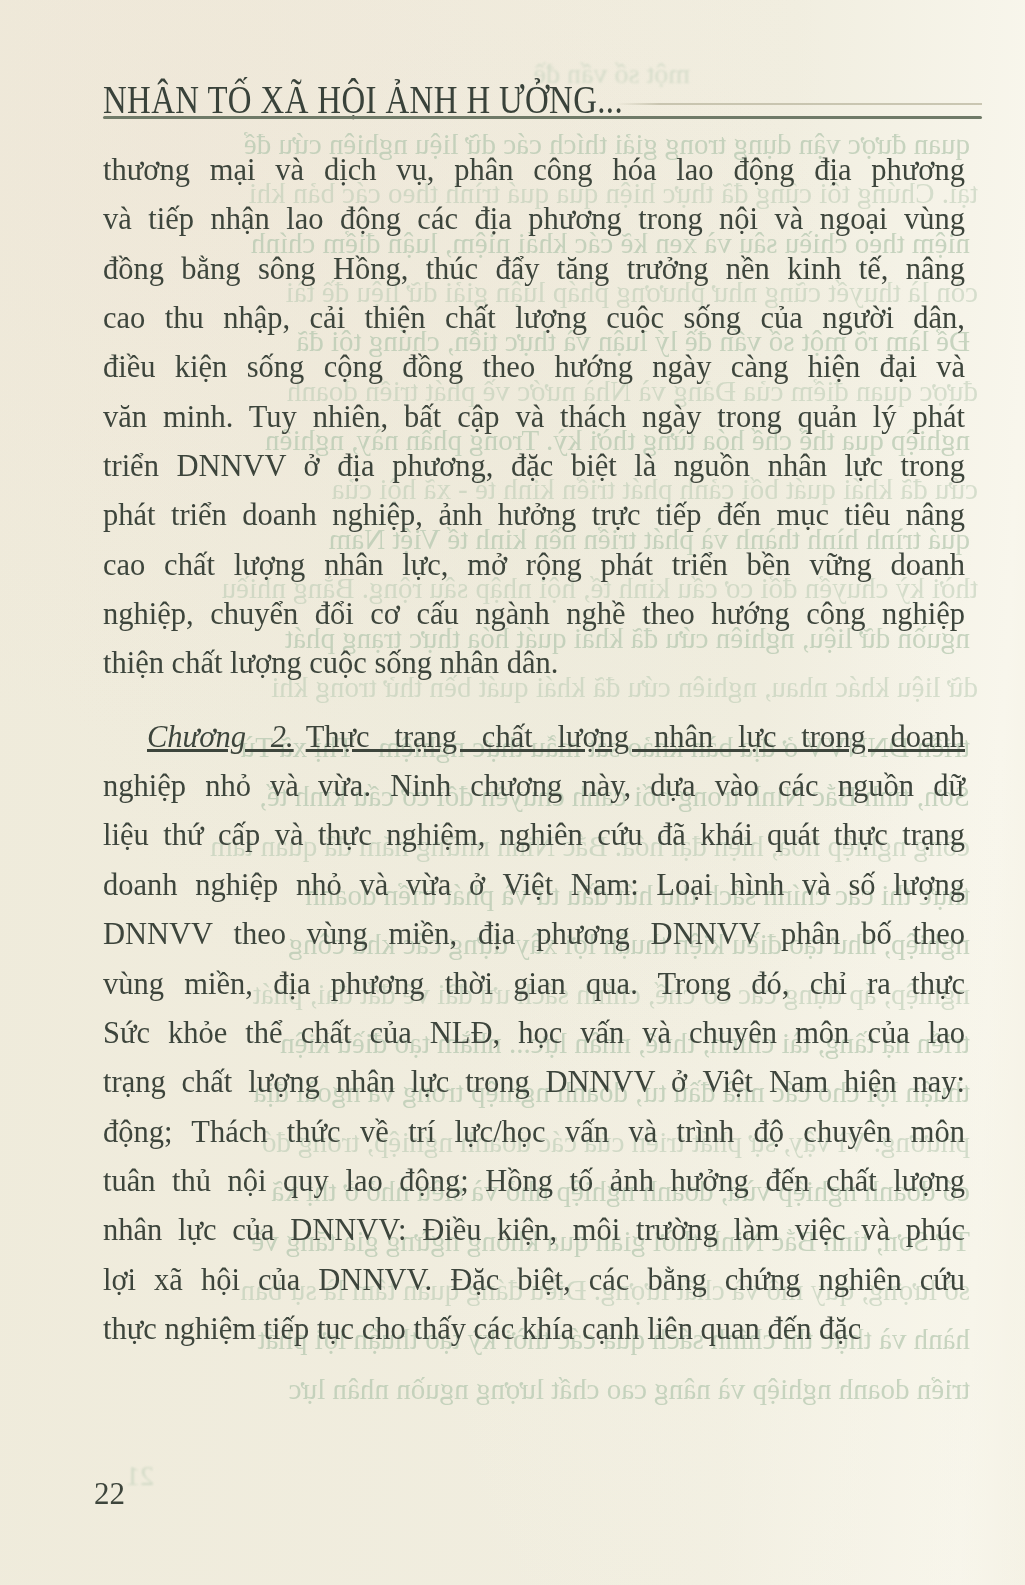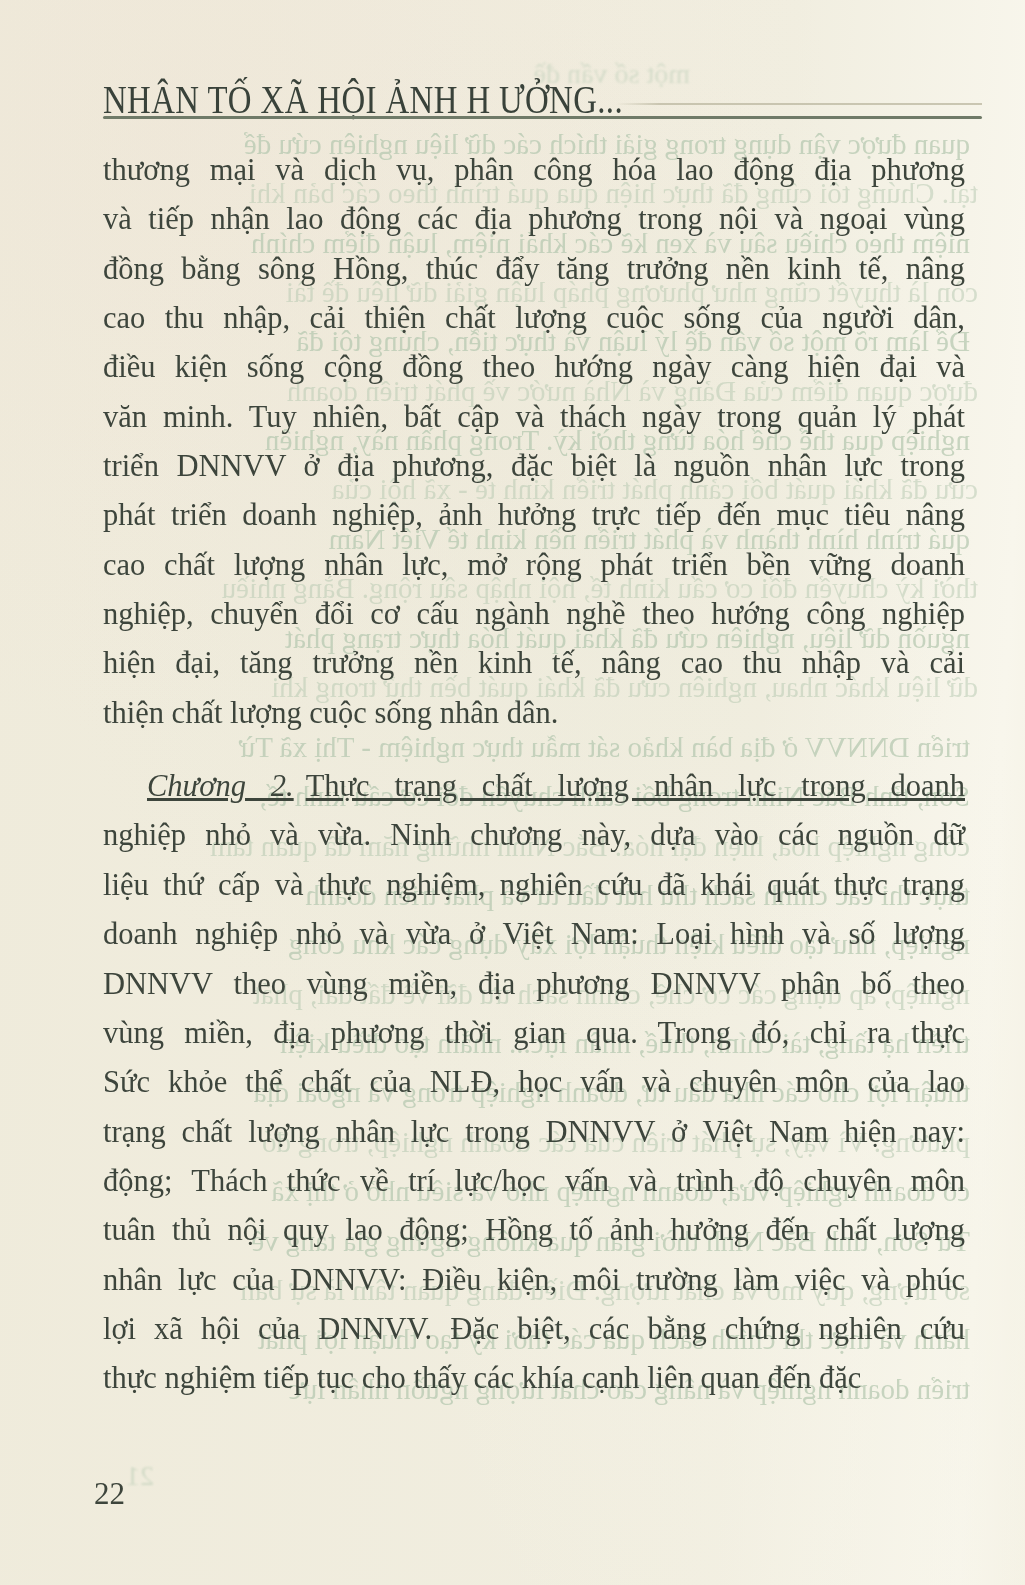--- a/index.html
+++ b/index.html
@@ -128,21 +128,20 @@
         <div class="line">thương mại và dịch vụ, phân công hóa lao động địa phương</div>
         <div class="line">và tiếp nhận lao động các địa phương trong nội và ngoại vùng</div>
         <div class="line">đồng bằng sông Hồng, thúc đẩy tăng trưởng nền kinh tế, nâng</div>
         <div class="line">cao thu nhập, cải thiện chất lượng cuộc sống của người dân,</div>
         <div class="line">điều kiện sống cộng đồng theo hướng ngày càng hiện đại và</div>
         <div class="line">văn minh. Tuy nhiên, bất cập và thách ngày trong quản lý phát</div>
         <div class="line">triển DNNVV ở địa phương, đặc biệt là nguồn nhân lực trong</div>
         <div class="line">phát triển doanh nghiệp, ảnh hưởng trực tiếp đến mục tiêu nâng</div>
         <div class="line">cao chất lượng nhân lực, mở rộng phát triển bền vững doanh</div>
         <div class="line">nghiệp, chuyển đổi cơ cấu ngành nghề theo hướng công nghiệp</div>
-        <div class="line">hiện đại, tăng trưởng nền kinh tế, nâng cao thu nhập và cải</div>
         <div class="line">thiện chất lượng cuộc sống nhân dân.</div>
       </div>
 
     <div class="p2">
       <div class="line indent first-of-p2">
         <span class="lead-italic">Chương 2.</span><span>Thực trạng chất lượng nhân lực trong doanh</span>
       </div>
       <div class="para-list">
           <div class="line">nghiệp nhỏ và vừa. Ninh chương này, dựa vào các nguồn dữ</div>
           <div class="line">liệu thứ cấp và thực nghiệm, nghiên cứu đã khái quát thực trạng</div>

